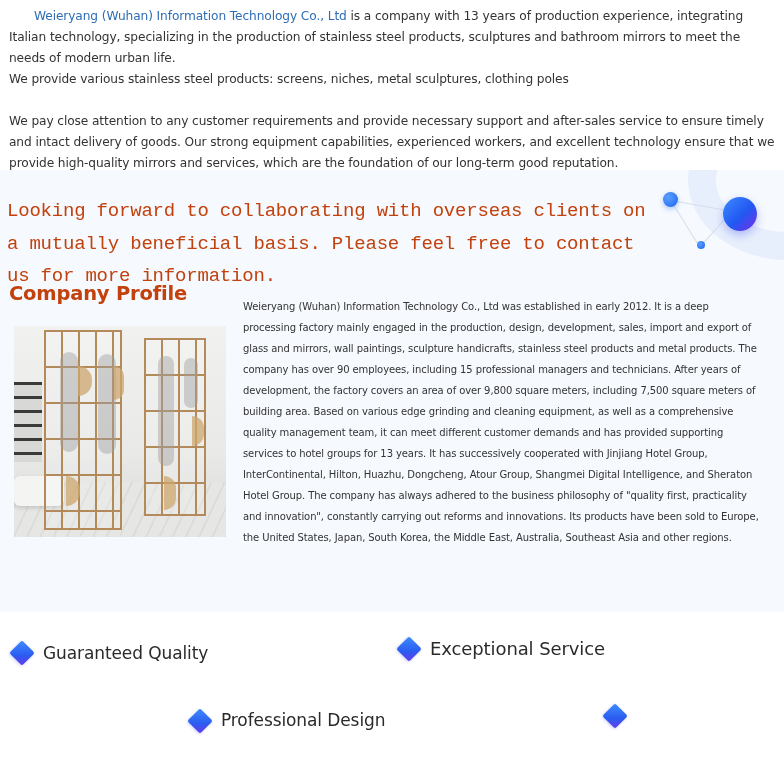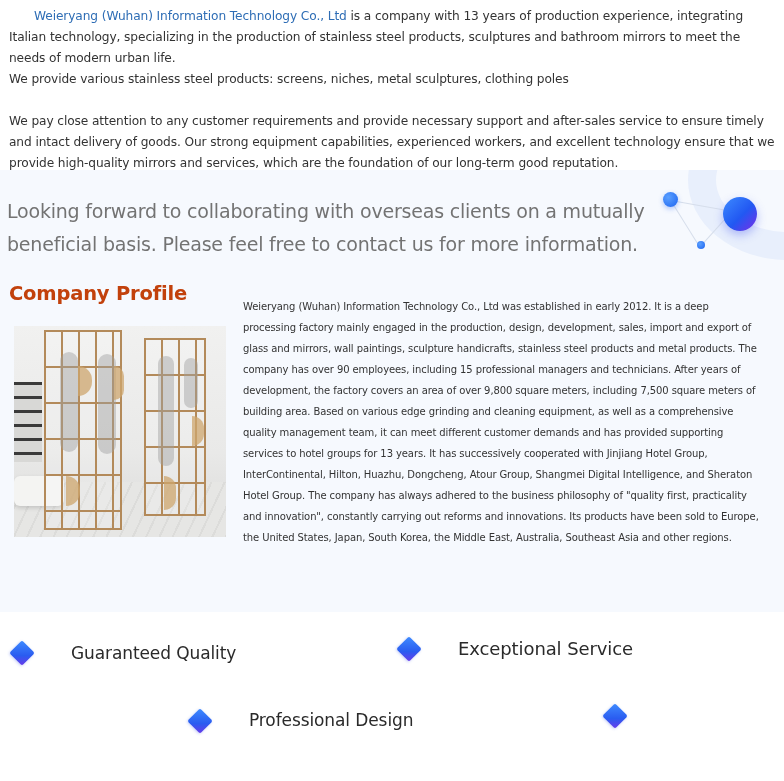--- a/index.html
+++ b/index.html
@@ -6,21 +6,21 @@
     html, body { width: 784px; height: 781px; background: #ffffff; overflow: hidden; }
     body { font-family: "DejaVu Sans", "Liberation Sans", sans-serif; color: #333333; position: relative; }
 
     .intro { position: absolute; left: 9px; top: 6px; width: 770px; font-size: 12.2px; line-height: 21px; color: #333; letter-spacing: -0.1px; }
     .intro p { margin: 0; }
     .intro .link { color: #2e6db5; margin-left: 25px; }
     .intro .spacer { height: 21px; }
 
     .band { position: absolute; left: 0; top: 170px; width: 784px; height: 442px; background: #f6f9fe; }
 
-    .cta { position: absolute; left: 7px; top: 195px; width: 650px; font-size: 19px; line-height: 32.5px; color: #737373; letter-spacing: -0.2px; }
+    .cta { position: absolute; left: 7px; top: 195px; width: 650px; font-size: 19px; line-height: 32.5px; color: #c2410c; letter-spacing: -0.2px; font-family: Liberation Mono, monospace; }
 
     .deco { position: absolute; left: 640px; top: 170px; width: 144px; height: 100px; overflow: hidden; }
     .deco .arc { position: absolute; left: 48px; top: -70px; width: 200px; height: 160px; border-radius: 50%; border: 28px solid #e8effc; }
     .deco .line { position: absolute; height: 1px; background: #d6deeb; transform-origin: 0 0; }
     .deco .ball { position: absolute; border-radius: 50%; }
     .deco .b1 { left: 23px; top: 22px; width: 15px; height: 15px; background: radial-gradient(circle at 35% 35%, #5aa0ff, #1c63f0); box-shadow: 0 2px 5px rgba(40,100,240,.35); }
     .deco .b2 { left: 83px; top: 27px; width: 34px; height: 34px; background: linear-gradient(135deg, #3d8bff 0%, #2258f2 55%, #7a2ee8 100%); box-shadow: 0 4px 10px rgba(60,80,240,.35); }
     .deco .b3 { left: 57px; top: 71px; width: 8px; height: 8px; background: radial-gradient(circle at 35% 35%, #5aa0ff, #1c63f0); }
 
     .profile-title { position: absolute; left: 9px; top: 282px; font-size: 19.5px; color: #c2410c; letter-spacing: -0.2px; }
@@ -34,21 +34,21 @@
         repeating-linear-gradient(90deg, transparent 0 15px, #b38a5a 15px 17px),
         repeating-linear-gradient(180deg, transparent 0 34px, #b38a5a 34px 36px),
         rgba(255,255,255,0.15); }
     .photo .p1 { left: 30px; top: 4px; width: 78px; height: 200px; }
     .photo .p2 { left: 130px; top: 12px; width: 62px; height: 178px; }
     .photo .disc { position: absolute; border-radius: 20px 20px 20px 20px; background: rgba(160,160,160,.45); }
     .photo .gold { position: absolute; background: rgba(205,165,110,.75); border-radius: 0 14px 14px 0; }
 
     .profile-text { position: absolute; left: 243px; top: 296px; width: 520px; font-size: 10px; line-height: 21px; color: #333; letter-spacing: -0.1px; }
 
-    .feature { position: absolute; display: flex; align-items: center; color: #2a2a2a; letter-spacing: -0.1px; gap: 28px; }
+    .feature { position: absolute; display: flex; align-items: center; color: #2a2a2a; letter-spacing: -0.1px; }
     .feature .diamond { width: 18px; height: 18px; transform: rotate(45deg); background: linear-gradient(135deg, #3f8cff 0%, #2a5cf0 60%, #6a3aea 100%); border-radius: 2px; box-shadow: 0 1px 3px rgba(50,80,230,.3); flex: 0 0 auto; }
     .feature .label { margin-left: 12px; }
     .f1 { left: 13px; top: 643px; font-size: 17px; }
     .f2 { left: 400px; top: 638px; font-size: 18px; align-items: center; }
     .f3 { left: 191px; top: 710px; font-size: 17px; align-items: flex-end; }
     .f4 { left: 606px; top: 707px; font-size: 18.5px; }
   </style>
 </head>
 <body>
 

